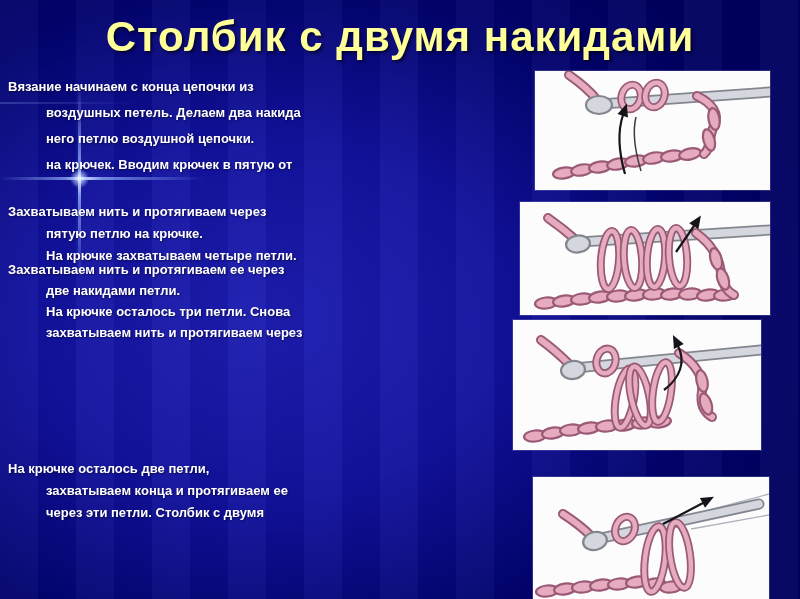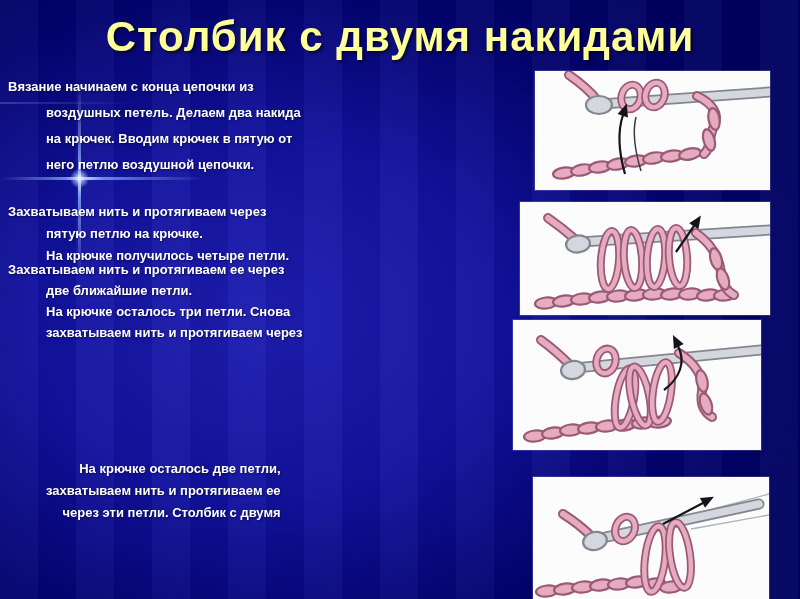--- a/index.html
+++ b/index.html
@@ -30,21 +30,21 @@
   .para {
     position:absolute; left:8px;
     color:#ffffff; font-weight:bold; font-size:13px;
     text-shadow: 1px 1px 2px rgba(0,0,30,0.55);
   }
   .tline { white-space:nowrap; }
   .hang { padding-left:38px; }
   .p1 { top:74px;  line-height:26px; }
   .p2 { top:201px; line-height:22px; }
   .p3 { top:259px; line-height:21px; }
-  .p4 { top:458px; line-height:22px;text-align:right; }
+  .p4 { top:458px; line-height:22px; }
   .figure {
     position:absolute; background:#fdfcfd;
     box-shadow: 0 0 0 1px rgba(255,255,255,0.15);
   }
   .figure svg { display:block; width:100%; height:100%; }
   .f1 { left:535px; top:71px;  width:235px; height:119px; }
   .f2 { left:520px; top:202px; width:250px; height:113px; }
   .f3 { left:513px; top:320px; width:248px; height:130px; }
   .f4 { left:533px; top:477px; width:236px; height:122px; }
 
@@ -94,40 +94,40 @@
   <div class="flare-v"></div>
   <div class="flare-h"></div>
   <div class="flare-h2"></div>
   <div class="flare-dot"></div>
 
   <div class="title">Столбик с двумя накидами</div>
 
   <div class="para p1">
     <div class="tline">Вязание начинаем с конца цепочки из</div>
     <div class="tline hang">воздушных петель. Делаем два накида</div>
+    <div class="tline hang">него петлю воздушной цепочки.</div>
     <div class="tline hang">на крючек. Вводим крючек в пятую от</div>
-    <div class="tline hang">него петлю воздушной цепочки.</div>
   </div>
 
   <div class="para p2">
     <div class="tline">Захватываем нить и протягиваем через</div>
     <div class="tline hang">пятую петлю на крючке.</div>
-    <div class="tline hang">На крючке получилось четыре петли.</div>
+    <div class="tline hang">На крючке захватываем четыре петли.</div>
   </div>
 
   <div class="para p3">
     <div class="tline">Захватываем нить и протягиваем ее через</div>
-    <div class="tline hang">две ближайшие петли.</div>
+    <div class="tline hang">две накидами петли.</div>
     <div class="tline hang">На крючке осталось три петли. Снова</div>
     <div class="tline hang">захватываем нить и протягиваем через</div>
   </div>
 
   <div class="para p4">
     <div class="tline">На крючке осталось две петли,</div>
-    <div class="tline hang">захватываем нить и протягиваем ее</div>
+    <div class="tline hang">захватываем конца и протягиваем ее</div>
     <div class="tline hang">через эти петли. Столбик с двумя</div>
   </div>
 
   <div class="figure f1">
     <svg viewBox="0 0 235 119">
       <defs>
         <ellipse id="clnk" rx="11" ry="5.5"></ellipse>
         <ellipse id="wrapE" rx="9.5" ry="12.5"></ellipse>
         <path id="f1tail" d="M34,4 C44,11 55,20 62,29"></path>
         <path id="f1turn" d="M162,25 C177,32 185,43 179,55 C173,67 177,76 169,83"></path>

